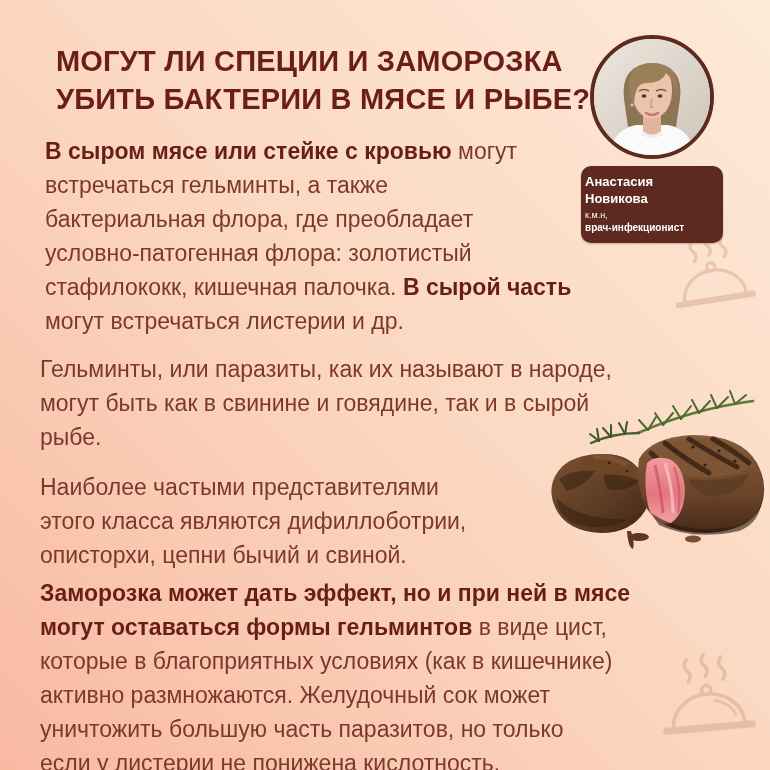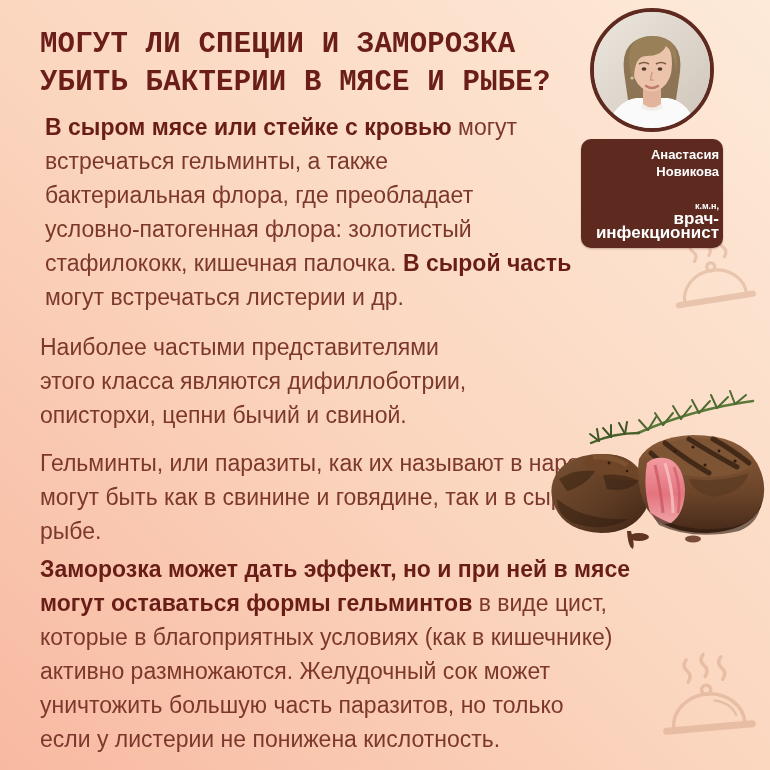--- a/index.html
+++ b/index.html
@@ -5,69 +5,68 @@
   html,body{margin:0;padding:0;background:#888;}
   .card{
     position:relative;
     width:770px;height:770px;
     margin:0 auto;
     overflow:hidden;
     background:linear-gradient(to bottom left,#fdead9 0%,#fbd6bf 52%,#f8b9a1 100%);
     font-family:"Liberation Sans","DejaVu Sans",sans-serif;
   }
   .title{
-    margin:0;
+    margin:16px;
     padding:26px 0 0 40px;
     font-size:29px;
     line-height:38px;
     font-weight:700;
     letter-spacing:.2px;
     color:#6b1e19;
     white-space:pre-line;
     max-width:560px;
-    font-family:Liberation Mono, monospace;
   }
   .para{
     margin:0;
     padding-left:40px;
     font-size:23px;
     line-height:34px;
     font-weight:400;
     color:#7d382c;
     white-space:pre-line;
     max-width:715px;
   }
   .para .b{font-weight:700;color:#691d17;}
   .p1{margin-top:8px;padding-left:45px;}
   .p2{margin-top:14px;}
   .p3{margin-top:16px;}
   .p4{margin-top:4px;}
 
   
-  .expert{position:absolute;left:581px;top:8px;width:142px;text-align:right;}
+  .expert{position:absolute;left:581px;top:35px;width:142px;text-align:left;}
   .avatar-ring{
     width:116px;height:116px;
     margin:0 auto;
     border:4px solid #5e2a20;
     border-radius:50%;
     overflow:hidden;
     background:#e9e2d9;
   }
   .avatar-ring svg{display:block;}
   .badge{
     margin-top:7px;
     background:#5e2a20;
     border-radius:10px;
     padding:7px 4px 8px;
     color:#fff;
     box-shadow:0 1px 2px rgba(94,42,32,.3);
   }
   .badge .name{font-size:13px;font-weight:700;line-height:17px;}
-  .badge .degree{font-size:9px;font-weight:700;line-height:12px;margin-top:20px;}
-  .badge .role{font-size:17px;font-weight:700;line-height:14px;}
+  .badge .degree{font-size:9px;font-weight:400;line-height:12px;margin-top:2px;}
+  .badge .role{font-size:10px;font-weight:700;line-height:14px;}
 
   
   .cloche{position:absolute;opacity:.5;}
   .cloche-top{left:666px;top:232px;width:92px;transform:rotate(-9deg);}
   .cloche-bottom{left:655px;top:650px;width:104px;transform:rotate(-5deg);opacity:.55;}
 
   
   .steak{position:absolute;left:543px;top:381px;width:228px;height:170px;}
 </style>
 </head>
@@ -140,26 +139,26 @@
       <div class="role">врач-инфекционист</div>
     </div>
   </div>
 
   <p class="para p1"><span class="b">В сыром мясе или стейке с кровью</span><span> могут
 встречаться гельминты, а также
 бактериальная флора, где преобладает
 условно-патогенная флора: золотистый
 стафилококк, кишечная палочка. </span><span class="b">В сырой часть</span><span>
 могут встречаться листерии и др.</span></p>
+  <p class="para p2"><span>Гельминты, или паразиты, как их называют в народе,
+могут быть как в свинине и говядине, так и в сырой
+рыбе.</span></p>
   <p class="para p3"><span>Наиболее частыми представителями
 этого класса являются дифиллоботрии,
 описторхи, цепни бычий и свиной.</span></p>
-  <p class="para p2"><span>Гельминты, или паразиты, как их называют в народе,
-могут быть как в свинине и говядине, так и в сырой
-рыбе.</span></p>
   <p class="para p4"><span class="b">Заморозка может дать эффект, но и при ней в мясе
 могут оставаться формы гельминтов</span><span> в виде цист,
 которые в благоприятных условиях (как в кишечнике)
 активно размножаются. Желудочный сок может
 уничтожить большую часть паразитов, но только
 если у листерии не понижена кислотность.</span></p>
 
   <div class="steak">
     <svg viewBox="0 0 228 170" width="228" height="170">
       <defs>

